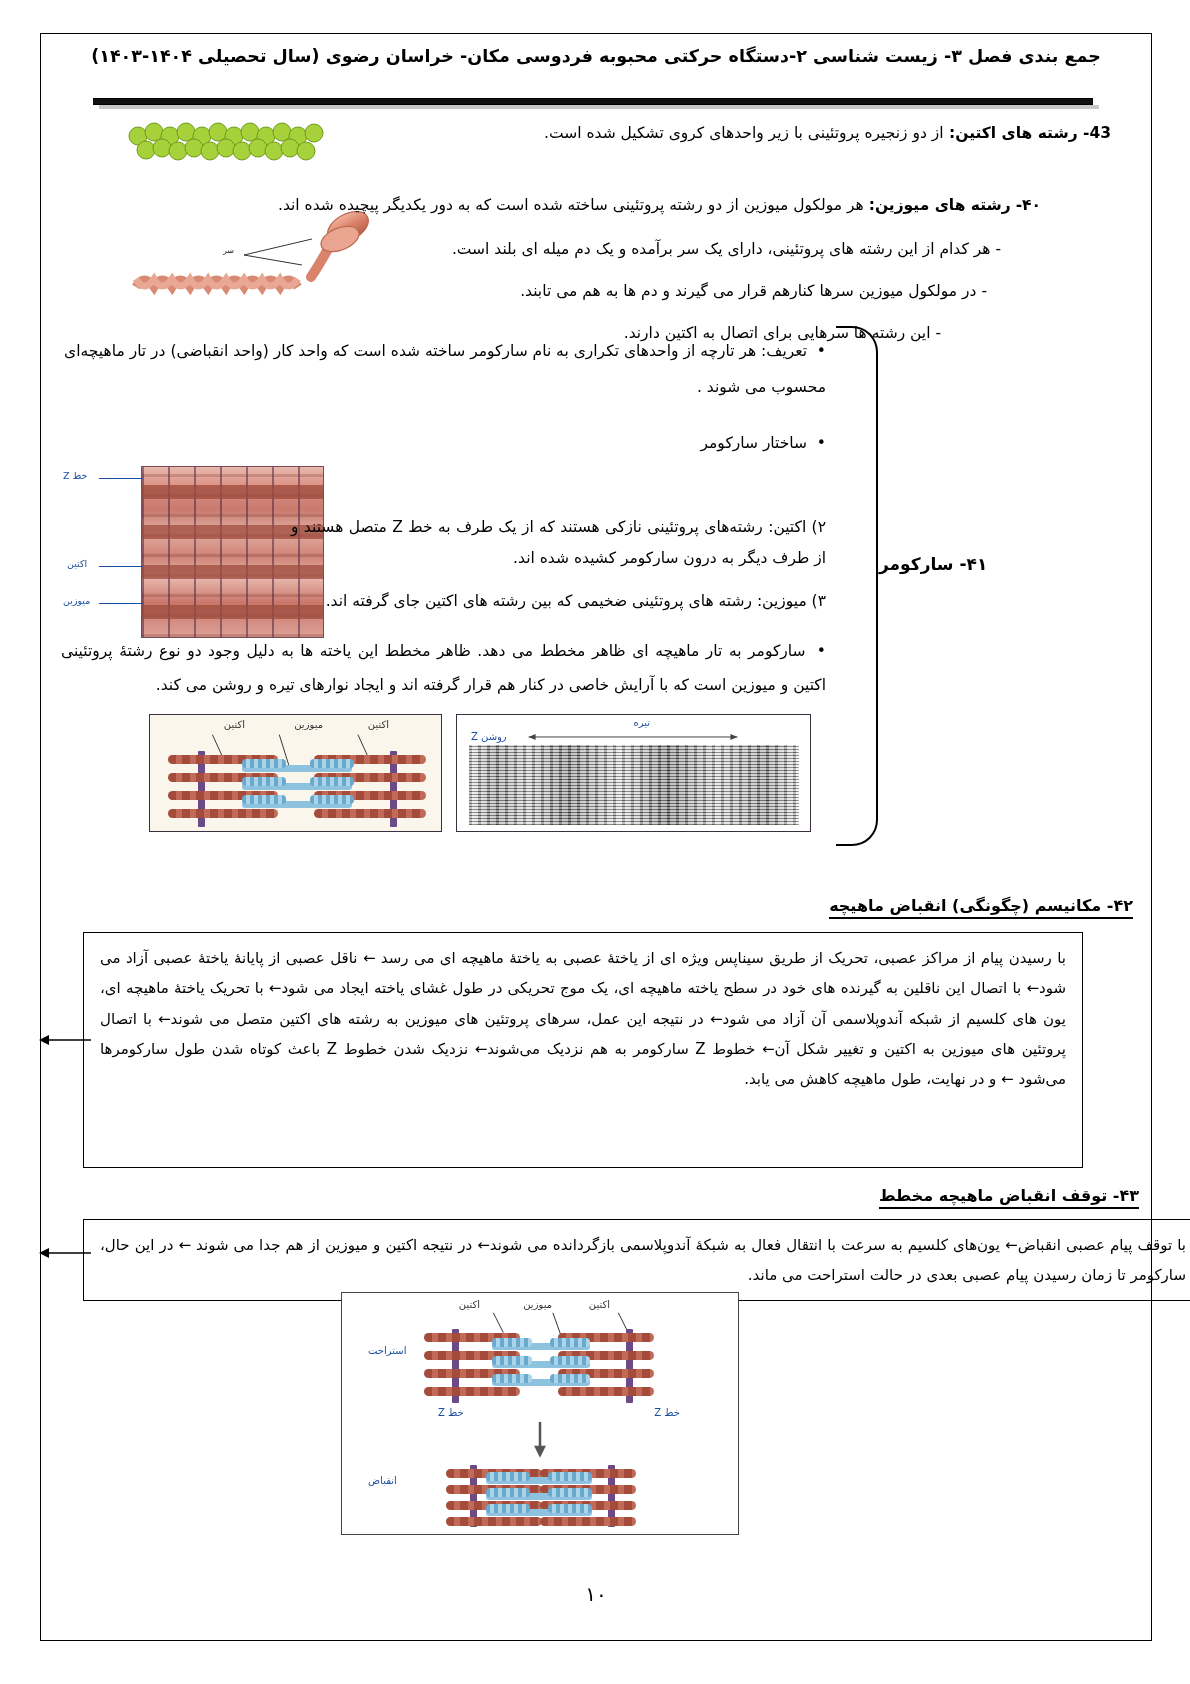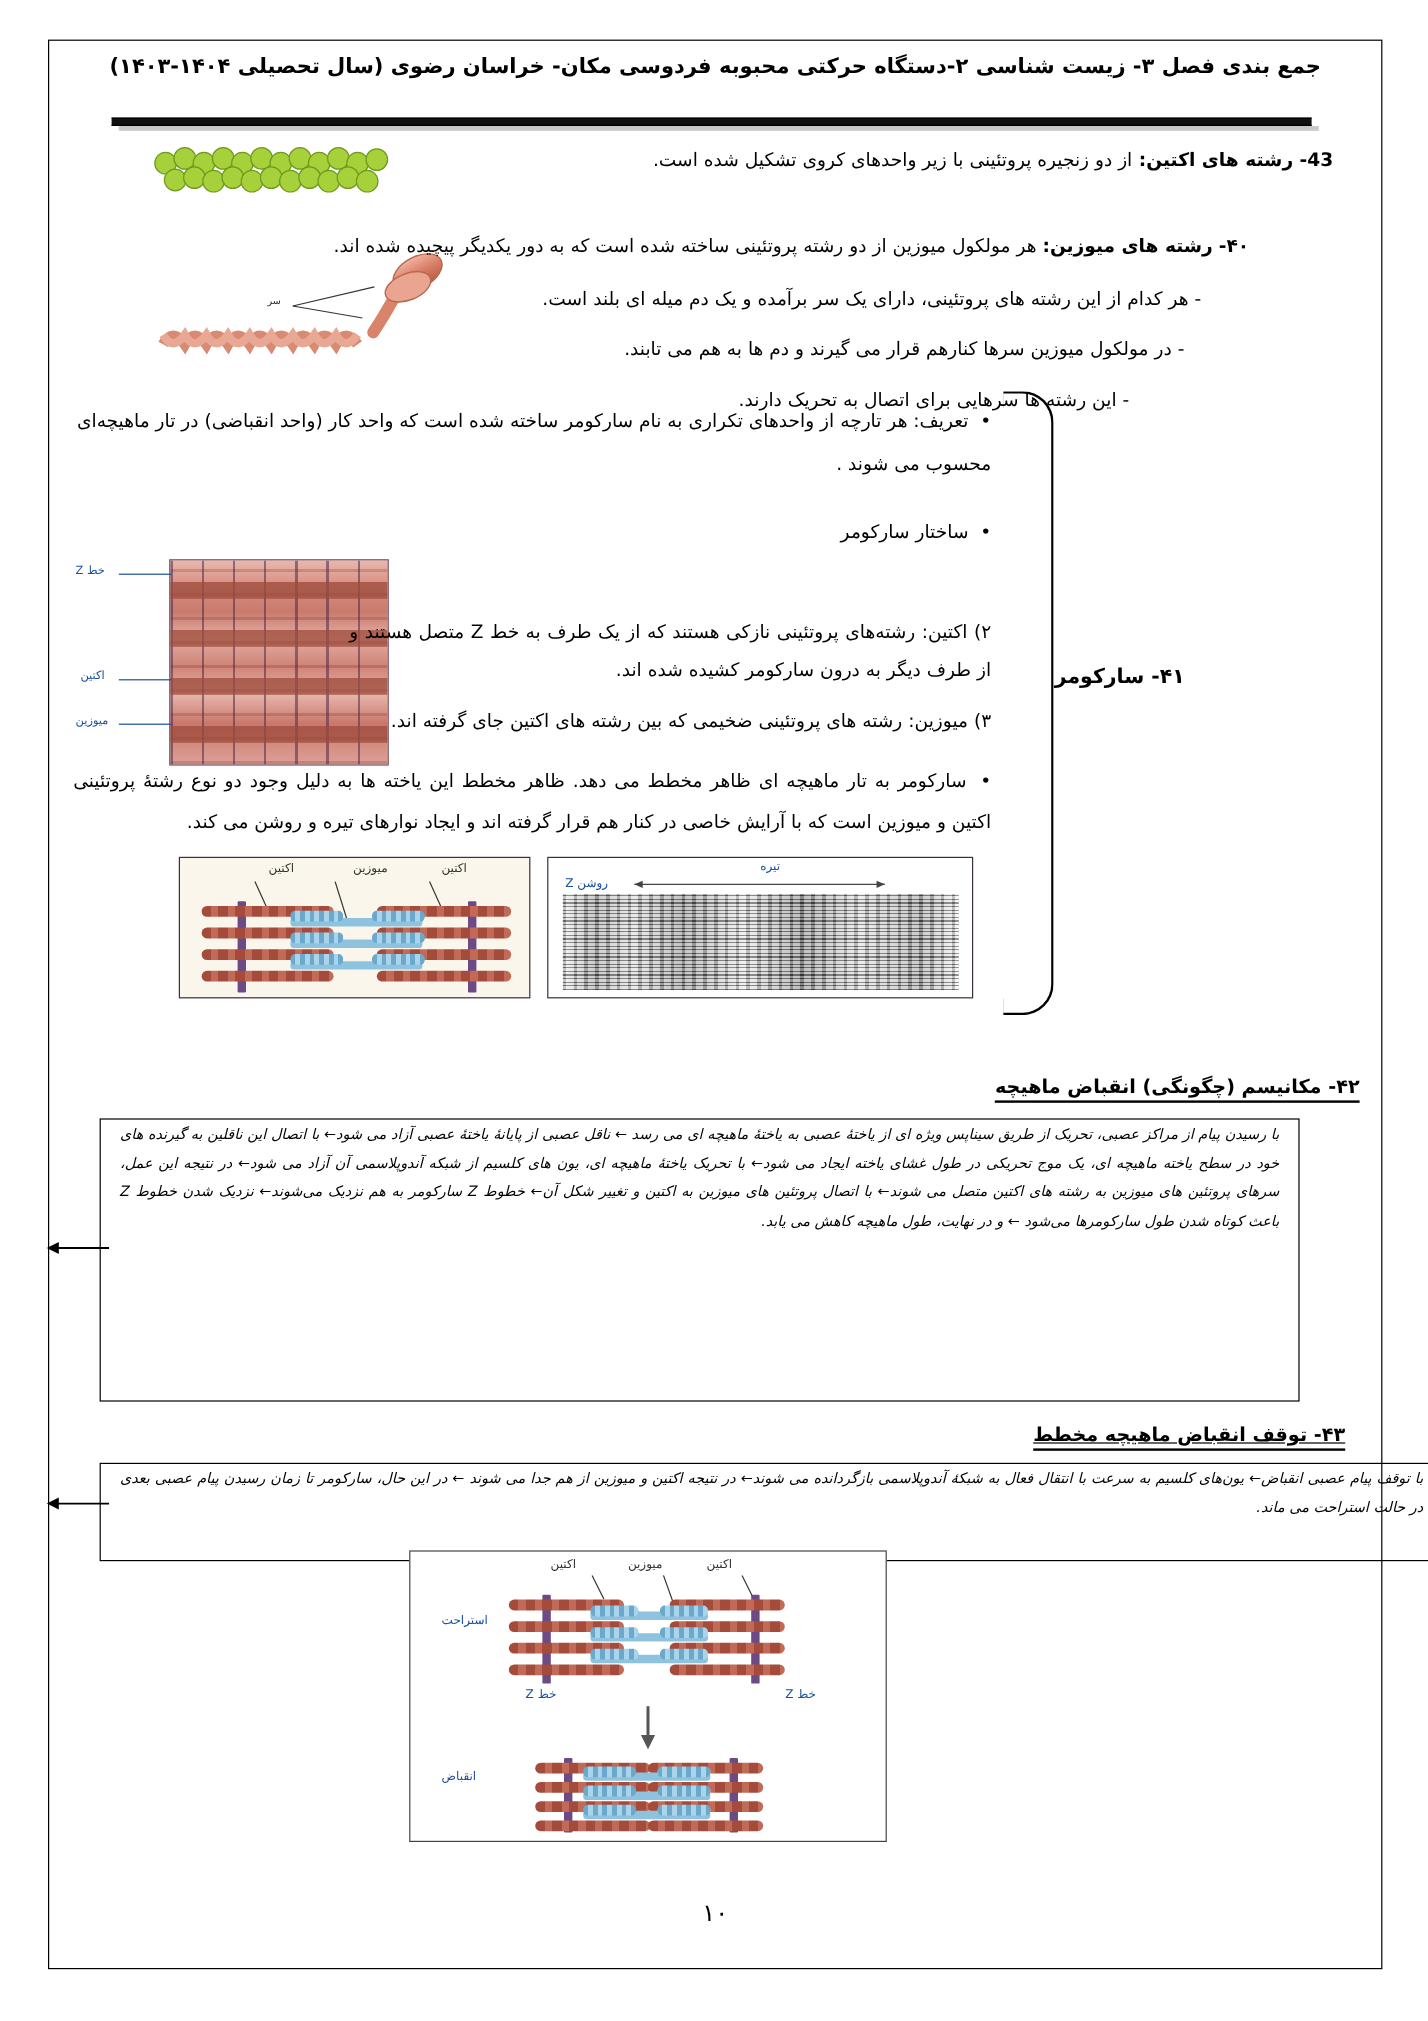--- a/index.html
+++ b/index.html
@@ -151,27 +151,26 @@
     font-size:16px; font-weight:bold;
     direction:rtl; text-align:right;
     border-bottom:2px solid #000;
     padding-bottom:2px;
     white-space:nowrap;
   }
   
   .txt-box{
     position:absolute;
     border:1.5px solid #000;
-    padding:0 16px;
+    padding:10px 16px;
     direction:rtl;
     text-align:justify;
     text-align-last:right;
-    font-size:12px;
+    font-size:15px;
     line-height:2.02;
-    font-style:italic;
   }
   .arrow-in{
     position:absolute;
     width:52px; height:12px;
   }
   
   .bottom-fig{
     position:absolute; left:300px; top:1258px; width:398px; height:243px;
     border:1.5px solid #444; background:#fff;
   }
@@ -245,21 +244,21 @@
     <text x="118" y="44" font-size="8" fill="#222" direction="rtl">سر</text>
   </svg>
 
   <div class="line" style="left:0; top:160px; width:1000px;text-align:right;">
     <span class="b">۴۰-</span>
     <span class="b">رشته های میوزین:</span>
     <span>هر مولکول میوزین از دو رشته پروتئینی ساخته شده است که به دور یکدیگر پیچیده شده اند.</span>
   </div>
   <div class="line" style="left:0; top:204px; width:960px;">-   هر کدام از این رشته های پروتئینی، دارای یک سر برآمده و یک دم میله ای بلند است.</div>
   <div class="line" style="left:16px; top:246px; width:930px;">-   در مولکول میوزین سرها کنارهم قرار می گیرند و دم ها به هم می تابند.</div>
-  <div class="line" style="left:0; top:288px; width:900px;">-   این رشته ها سرهایی برای اتصال به تحریک دارند.</div>
+  <div class="line" style="left:0; top:288px; width:900px;">-   این رشته ها سرهایی برای اتصال به اکتین دارند.</div>
 
   <div class="brace"></div>
   <div class="brace-label">۴۱-  سارکومر</div>
 
   <div class="line" style="left:20px; top:300px; width:765px; line-height:2.3;">
     <span style="display:inline-block;width:14px;">•</span>
     <span>تعریف: هر تارچه از واحدهای تکراری به نام سارکومر ساخته شده است که واحد کار (واحد انقباضی) در تار ماهیچه‌ای محسوب می شوند .</span>
   </div>
 
   <div class="sarcomere-micro">
@@ -334,21 +333,21 @@
 
   <svg class="arrow-in" style="left:-2px; top:1000px;" viewBox="0 0 52 12">
     <line x1="52" y1="6" x2="8" y2="6" stroke="#000" stroke-width="1.6"></line>
     <polygon points="0,6 10,1 10,11" fill="#000"></polygon>
   </svg>
 
   <div class="txt-box" style="left:42px; top:898px; width:1000px; height:236px;">
     <span>با رسیدن پیام از مراکز عصبی، تحریک از طریق سیناپس ویژه ای از یاختهٔ عصبی به یاختهٔ ماهیچه ای می رسد ← ناقل عصبی از پایانهٔ یاختهٔ عصبی آزاد می شود← با اتصال این ناقلین به گیرنده های خود در سطح یاخته ماهیچه ای، یک موج تحریکی در طول غشای یاخته ایجاد می شود← با تحریک یاختهٔ ماهیچه ای، یون های کلسیم از شبکه آندوپلاسمی آن آزاد می شود← در نتیجه این عمل، سرهای پروتئین های میوزین به رشته های اکتین متصل می شوند← با اتصال پروتئین های میوزین به اکتین و تغییر شکل آن← خطوط Z سارکومر به هم نزدیک می‌شوند← نزدیک شدن خطوط Z باعث کوتاه شدن طول سارکومرها می‌شود ← و در نهایت، طول ماهیچه کاهش می یابد.</span>
   </div>
 
-  <div class="sec-head" style="right:30px; top:1152px;text-decoration:underline;">۴۳- توقف انقباض ماهیچه مخطط</div>
+  <div class="sec-head" style="right:12px; top:1152px;">۴۳- توقف انقباض ماهیچه مخطط</div>
 
   <svg class="arrow-in" style="left:-2px; top:1213px;" viewBox="0 0 52 12">
     <line x1="52" y1="6" x2="8" y2="6" stroke="#000" stroke-width="1.6"></line>
     <polygon points="0,6 10,1 10,11" fill="#000"></polygon>
   </svg>
 
   <div class="txt-box" style="left:42px; top:1185px; width:1120px; height:82px;">
     <span>با توقف پیام عصبی انقباض← یون‌های کلسیم به سرعت با انتقال فعال به شبکهٔ آندوپلاسمی بازگردانده می شوند← در نتیجه اکتین و میوزین از هم جدا می شوند ← در این حال، سارکومر تا زمان رسیدن پیام عصبی بعدی در حالت استراحت می ماند.</span>
   </div>
 

